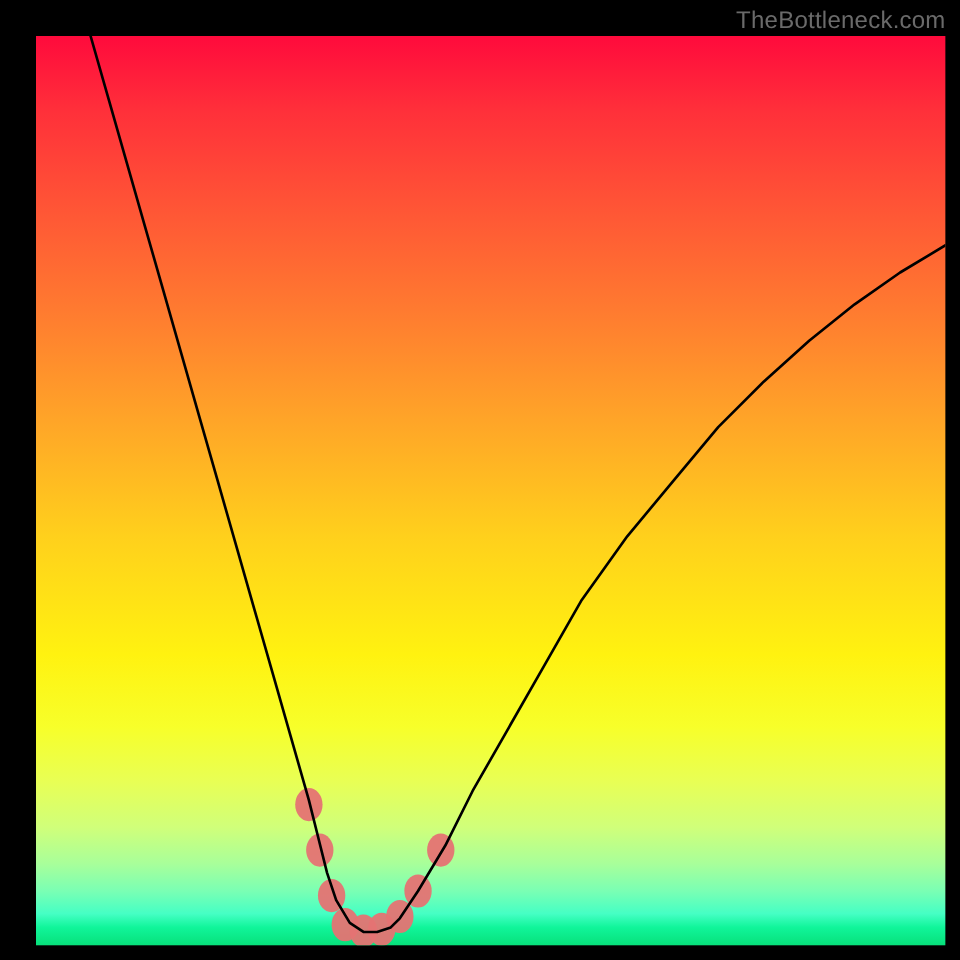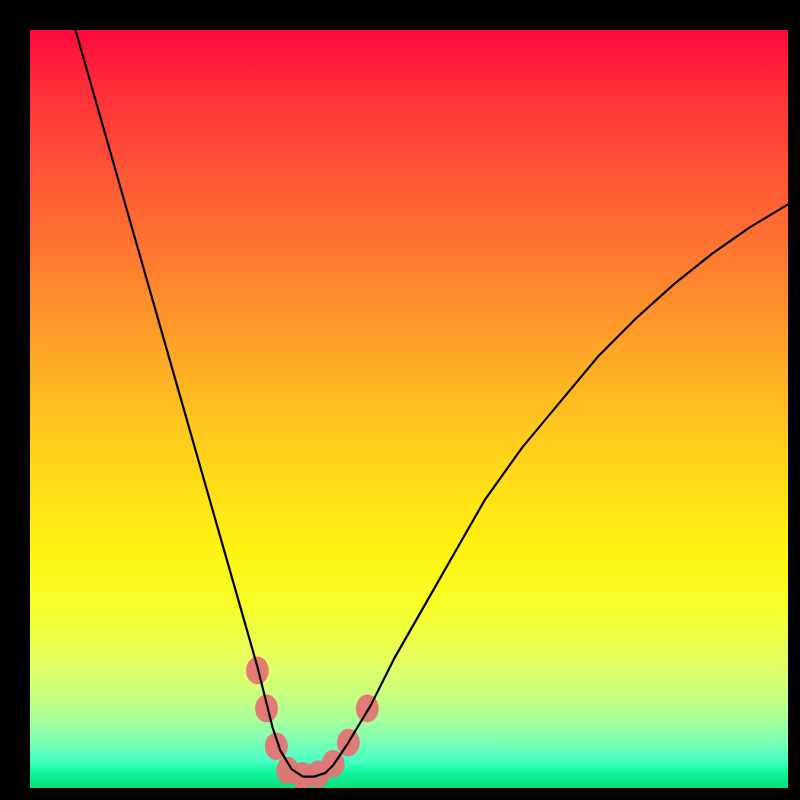--- a/index.html
+++ b/index.html
@@ -58,20 +58,21 @@
   }
   svg.curve {
     position: absolute;
     inset: 0;
   }
 </style>
 </head>
 <body>
 
 <div class="frame">
+  <div class="watermark">TheBottleneck.com</div>
   <div class="plot-area">
     <div class="gradient"></div>
     <svg class="curve" viewBox="0 0 758 758" preserveAspectRatio="none">
       <g id="markers-group">
           <g>
             <ellipse cx="227.40" cy="640.51" rx="11.40" ry="13.80" fill="#e57373" opacity="0.95"></ellipse>
           </g>
           <g>
             <ellipse cx="236.50" cy="678.41" rx="11.40" ry="13.80" fill="#e57373" opacity="0.95"></ellipse>
           </g>

